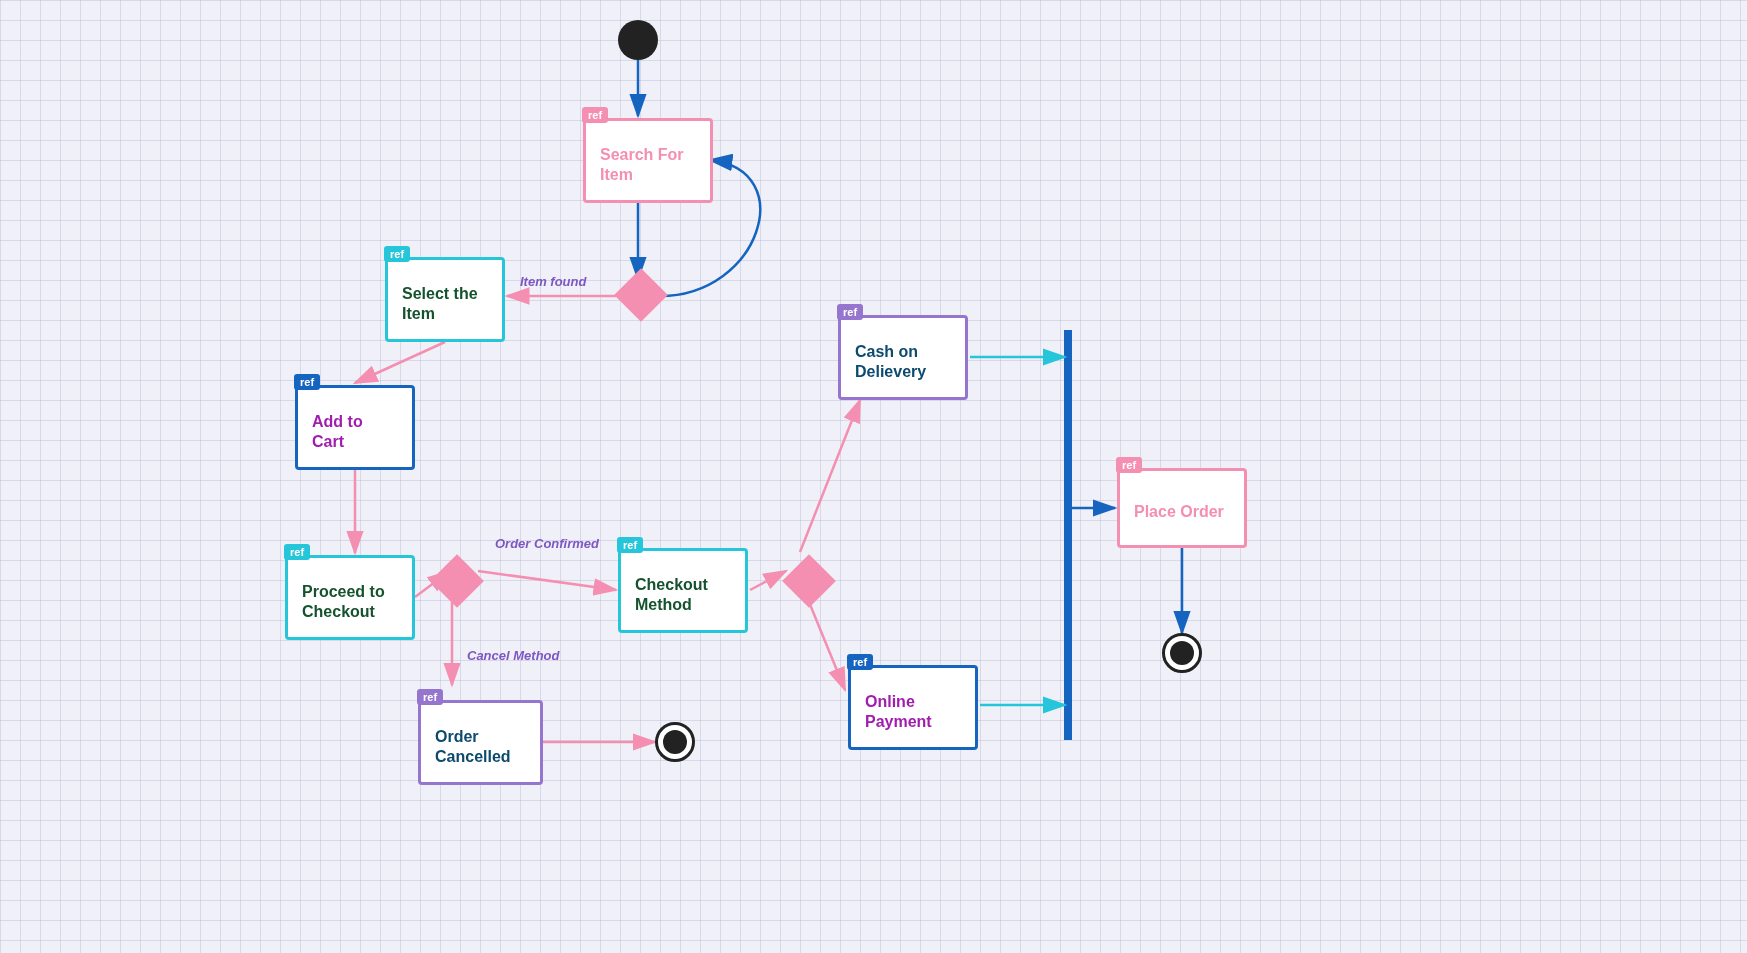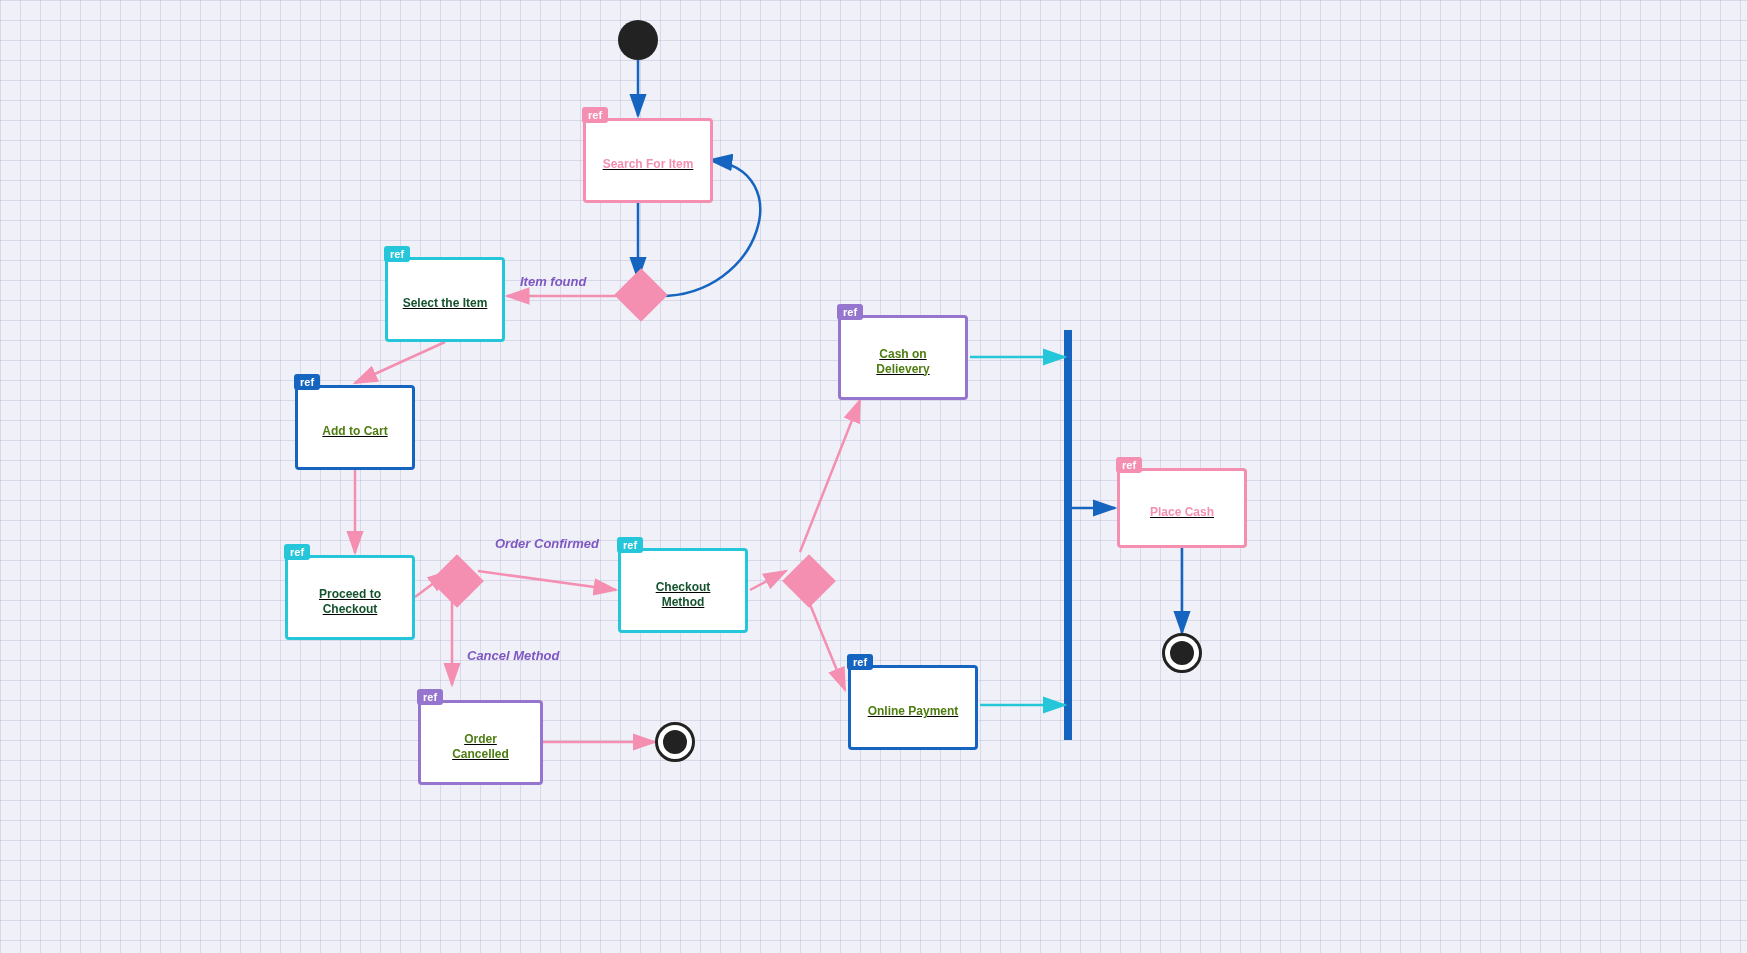--- a/index.html
+++ b/index.html
@@ -29,59 +29,58 @@
       padding: 10px 14px;
       border-width: 3px;
       border-style: solid;
       border-radius: 4px;
       min-width: 110px;
       min-height: 70px;
       display: flex;
       flex-direction: column;
       align-items: flex-start;
       justify-content: center;
-      text-decoration: underline;
     }
 
     .ref-tag {
       position: absolute;
       top: -14px;
       left: -4px;
       font-size: 11px;
       font-weight: bold;
       padding: 2px 6px;
       border-radius: 3px;
       color: white;
     }
 
     .node-label {
-      font-size: 12px;
+      font-size: 16px;
       font-weight: bold;
       margin-top: 8px;
       line-height: 1.2;
-      text-align: center;
+      text-align: left;
       width: 100%;
     }
 
     
     .pink-box { border-color: #f48fb1; background: white; }
     .pink-box .ref-tag { background: #f48fb1; }
     .pink-box .node-label { color: #f48fb1; }
 
     .teal-box { border-color: #26c6da; background: white; }
     .teal-box .ref-tag { background: #26c6da; }
     .teal-box .node-label { color: #14532d; }
 
     .blue-box { border-color: #1565c0; background: white; }
     .blue-box .ref-tag { background: #1565c0; }
-    .blue-box .node-label { color: #4d7c0f; }
+    .blue-box .node-label { color: #a21caf; }
 
     .purple-box { border-color: #9575cd; background: white; }
     .purple-box .ref-tag { background: #9575cd; }
-    .purple-box .node-label { color: #4d7c0f; }
+    .purple-box .node-label { color: #0c4a6e; }
 
     
     .diamond-container {
       position: absolute;
       width: 54px;
       height: 54px;
     }
     .diamond {
       width: 38px;
       height: 38px;
@@ -240,21 +239,21 @@
 <div class="node" style="left: 848px; top: 665px;">
   <div class="node-box blue-box" style="width:130px; min-height:85px;">
     <span class="ref-tag">ref</span>
     <span class="node-label">Online Payment</span>
   </div>
 </div>
 
 <div class="node" style="left: 1117px; top: 468px;">
   <div class="node-box pink-box" style="width:130px; min-height:80px;">
     <span class="ref-tag">ref</span>
-    <span class="node-label">Place Cash</span>
+    <span class="node-label">Place Order</span>
   </div>
 </div>
 
 <div class="node" style="left: 418px; top: 700px;">
   <div class="node-box purple-box" style="width:125px; min-height:85px;">
     <span class="ref-tag">ref</span>
     <span class="node-label">Order Cancelled</span>
   </div>
 </div>
 

